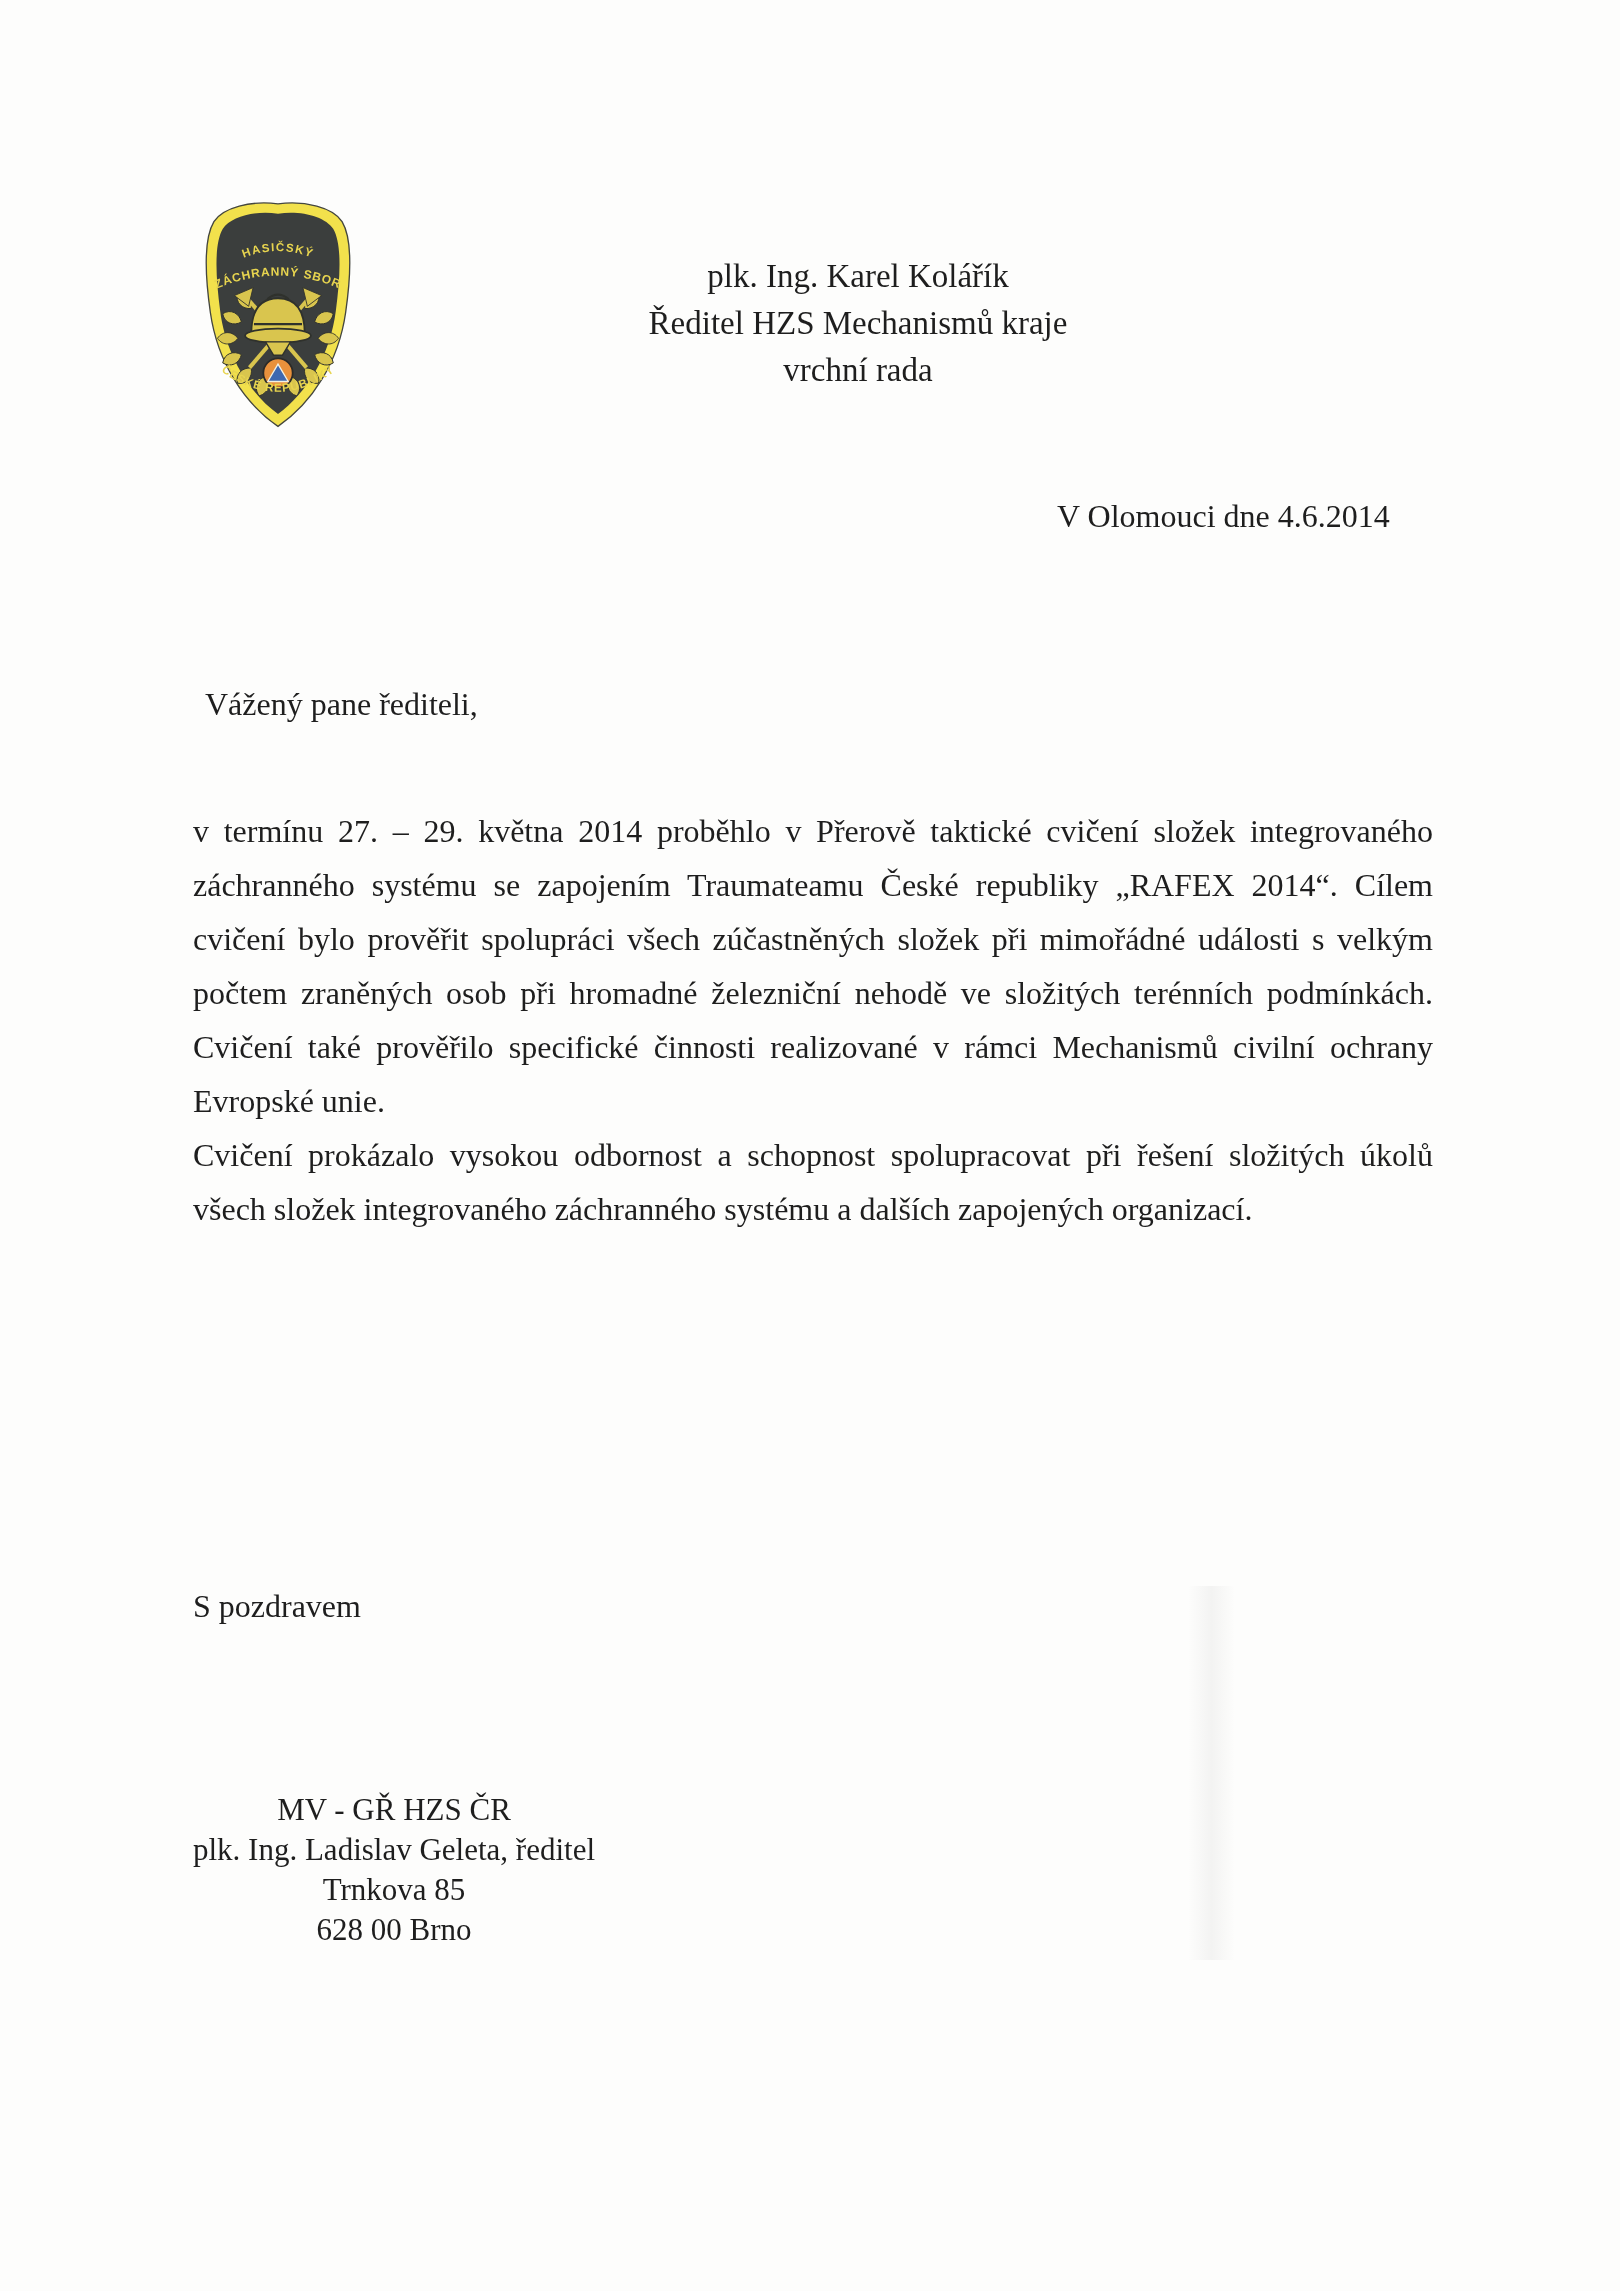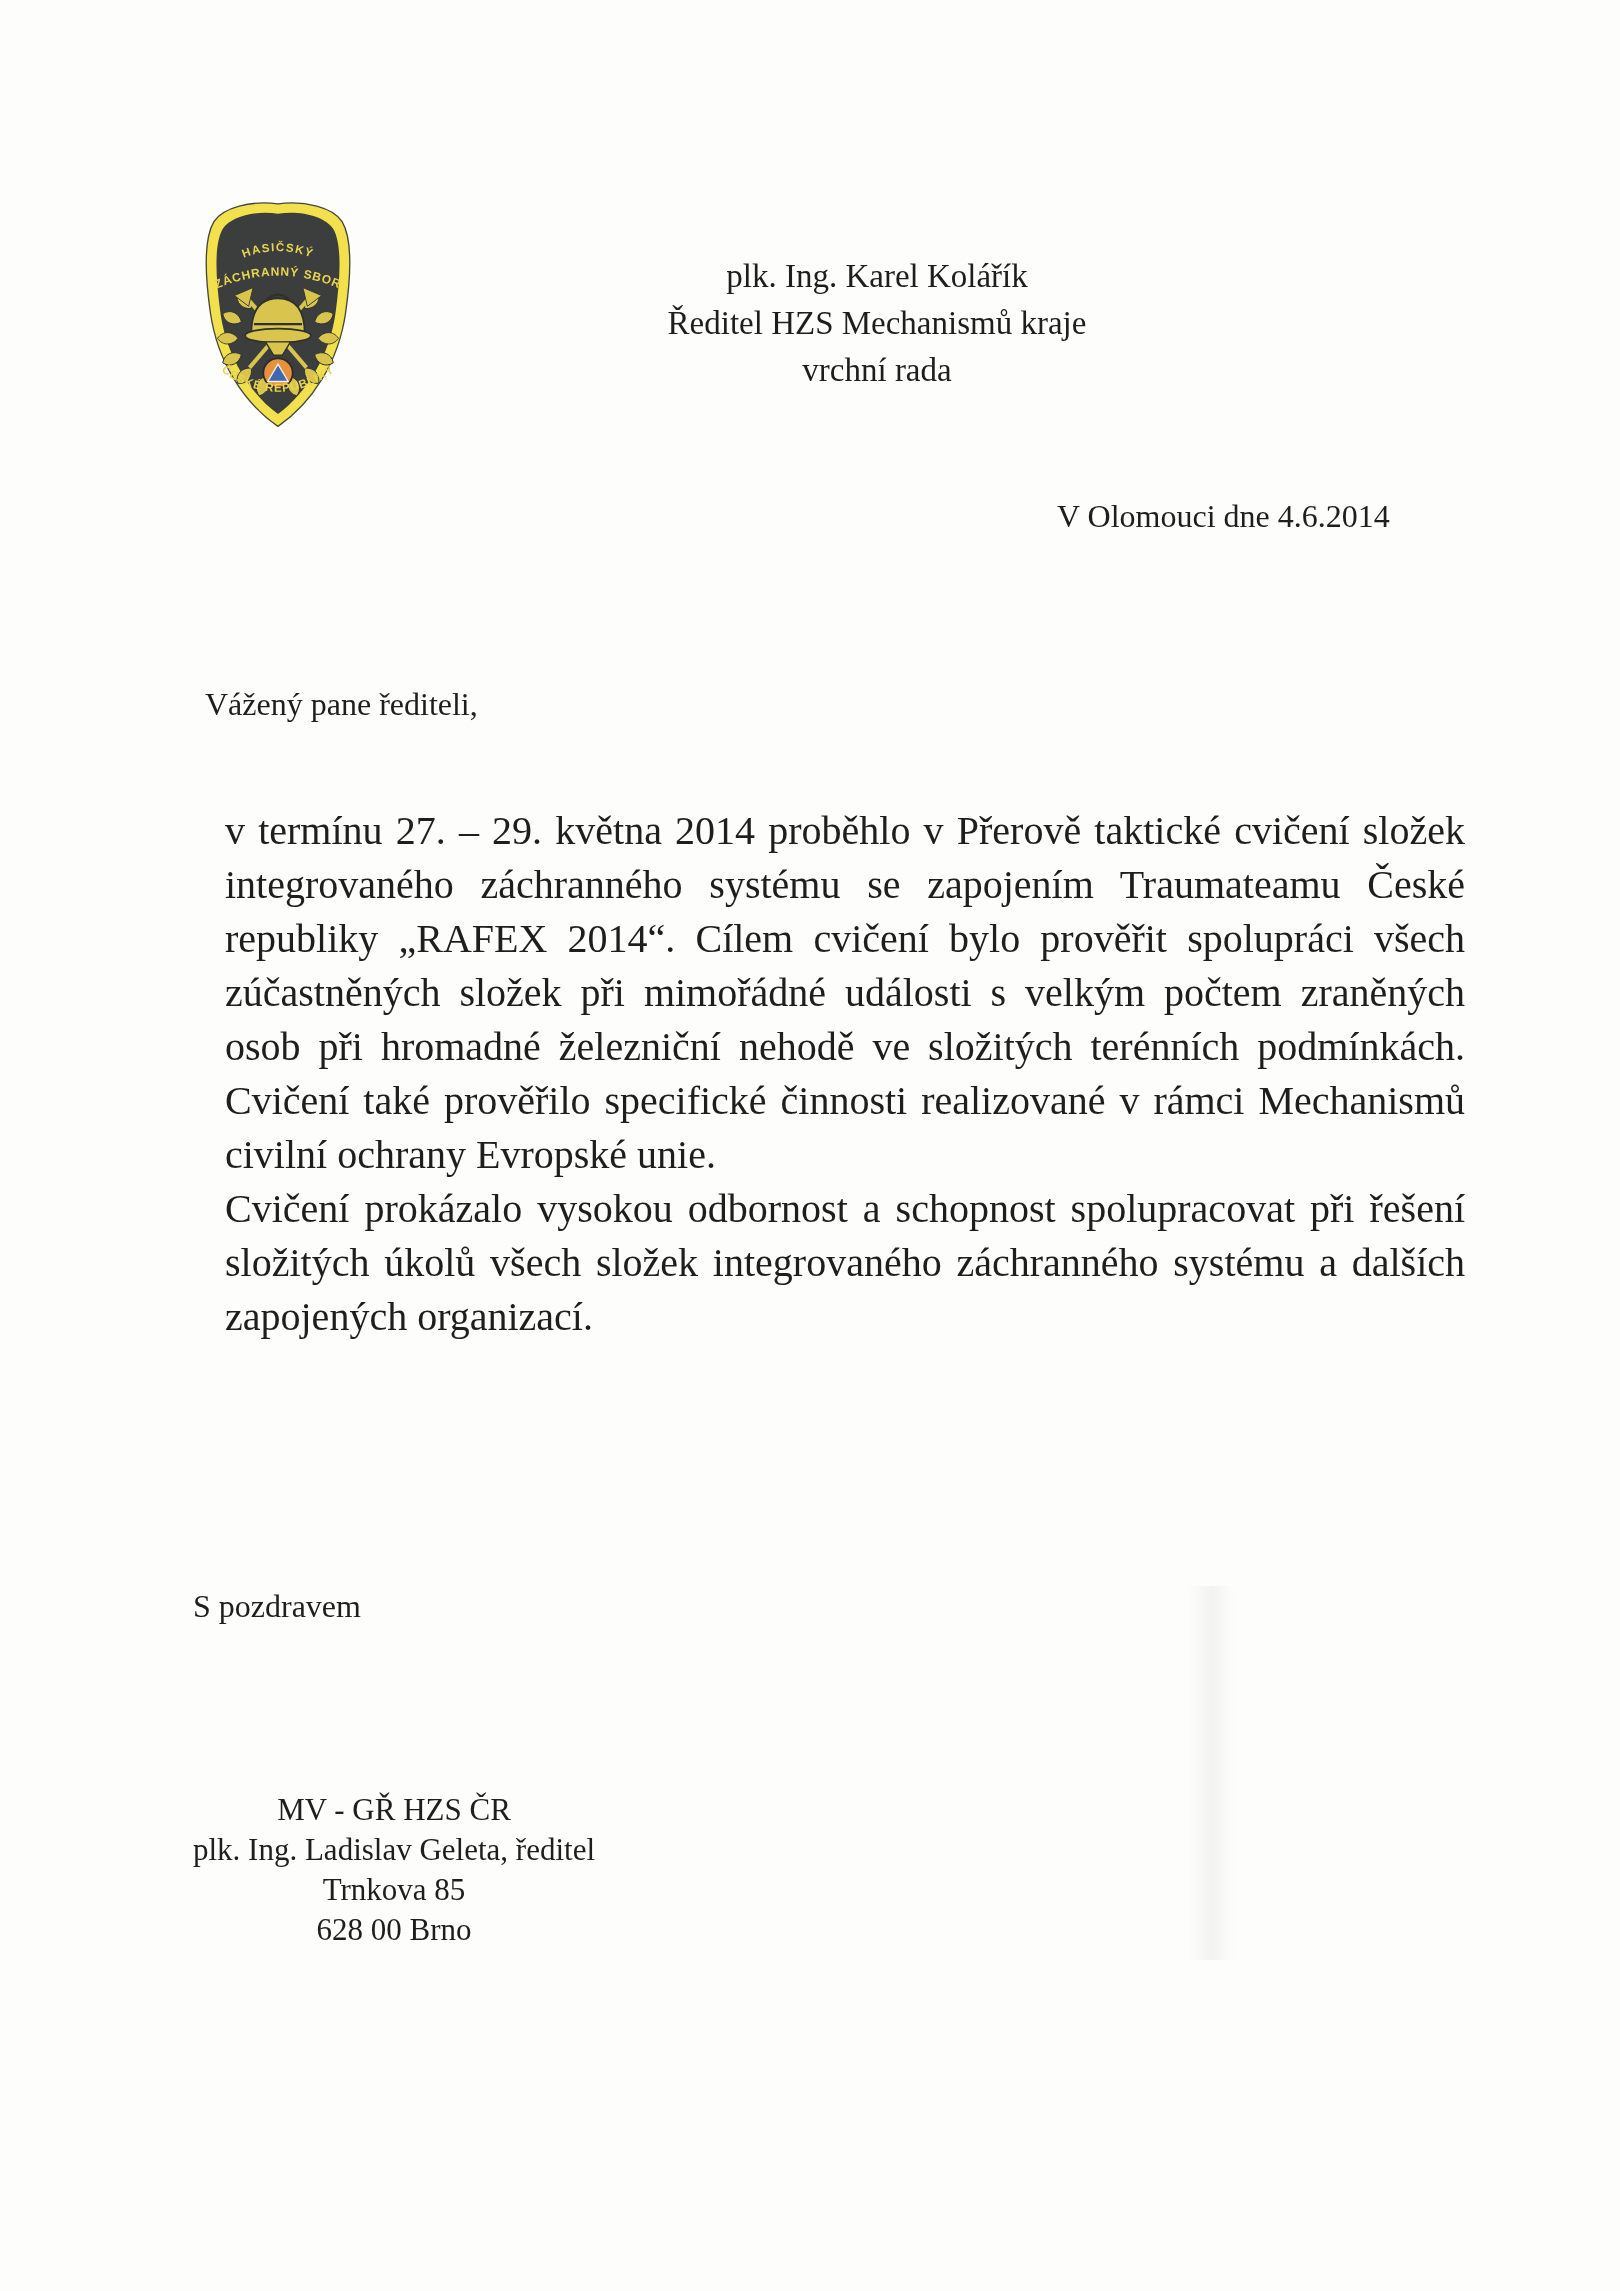--- a/index.html
+++ b/index.html
@@ -9,38 +9,37 @@
     margin:0 auto;
     background:#fdfdfc;
     overflow:hidden;
     font-family:"Liberation Serif", serif;
     color:#1e1e1e;
   }
   .logo-wrap { position:absolute; left:189px; top:194px; width:178px; height:245px; }
   .logo-wrap svg { width:100%; height:100%; display:block; }
 
   .header-block {
-    position:absolute; left:539px; top:253px; width:676px;
+    position:absolute; left:520px; top:253px; width:676px;
     text-align:center; font-size:33px; line-height:47px;
     white-space:nowrap;
   }
   .dateline {
     position:absolute; left:1057px; top:498px;
     font-size:32px; white-space:nowrap;
   }
   .salutation {
     position:absolute; left:193px; top:686px;
     font-size:32px;
     margin-left:12px;
   }
   .body-col {
     position:absolute; left:193px; top:804px; width:1240px;
-    font-size:40px; line-height:54px;
+    font-size:32px; line-height:54px;
     text-align:justify;
-    margin-left:32px;
   }
   .body-col p { margin:0; }
   .body-col p.gap-before { margin-top:56px; }
 
   .closing {
     position:absolute; left:193px; top:1588px;
     font-size:32px;
     font-family:Liberation Serif, serif;
   }
   .recipient {

